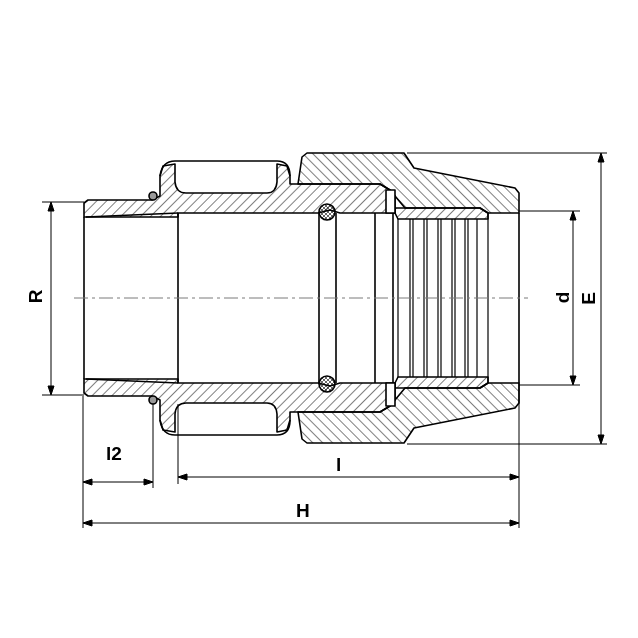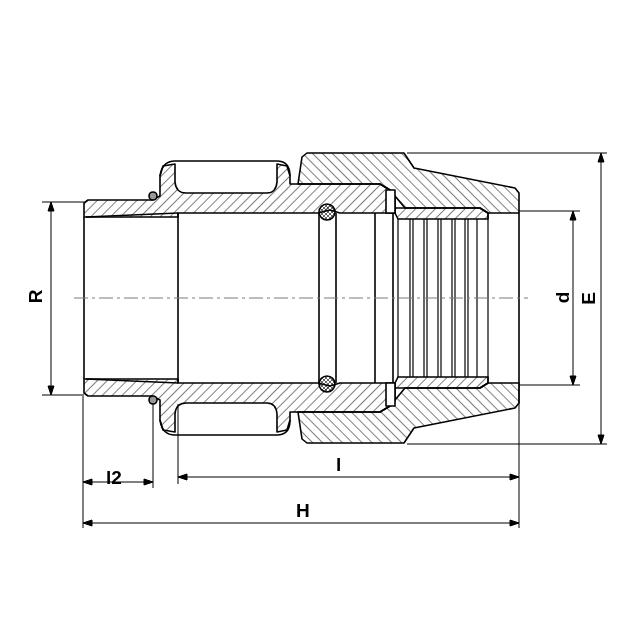--- a/index.html
+++ b/index.html
@@ -117,16 +117,16 @@
 
     <line x1="85" y1="523" x2="517" y2="523"></line>
     <polygon points="83,523 92,520 92,526"></polygon>
     <polygon points="519,523 510,520 510,526"></polygon>
   </g>
 </svg>
 
   <div class="lbl rot" style="left:29px; top:287px;">R</div>
   <div class="lbl rot" style="left:557px; top:288px;">d</div>
   <div class="lbl rot" style="left:582px; top:289px;">E</div>
-  <div class="lbl" style="left:106px; top:468px;">l2</div>
+  <div class="lbl" style="left:106px; top:444px;">l2</div>
   <div class="lbl" style="left:336px; top:455px;">l</div>
   <div class="lbl" style="left:296px; top:501px;">H</div>
 </div>
 
 </body></html>

